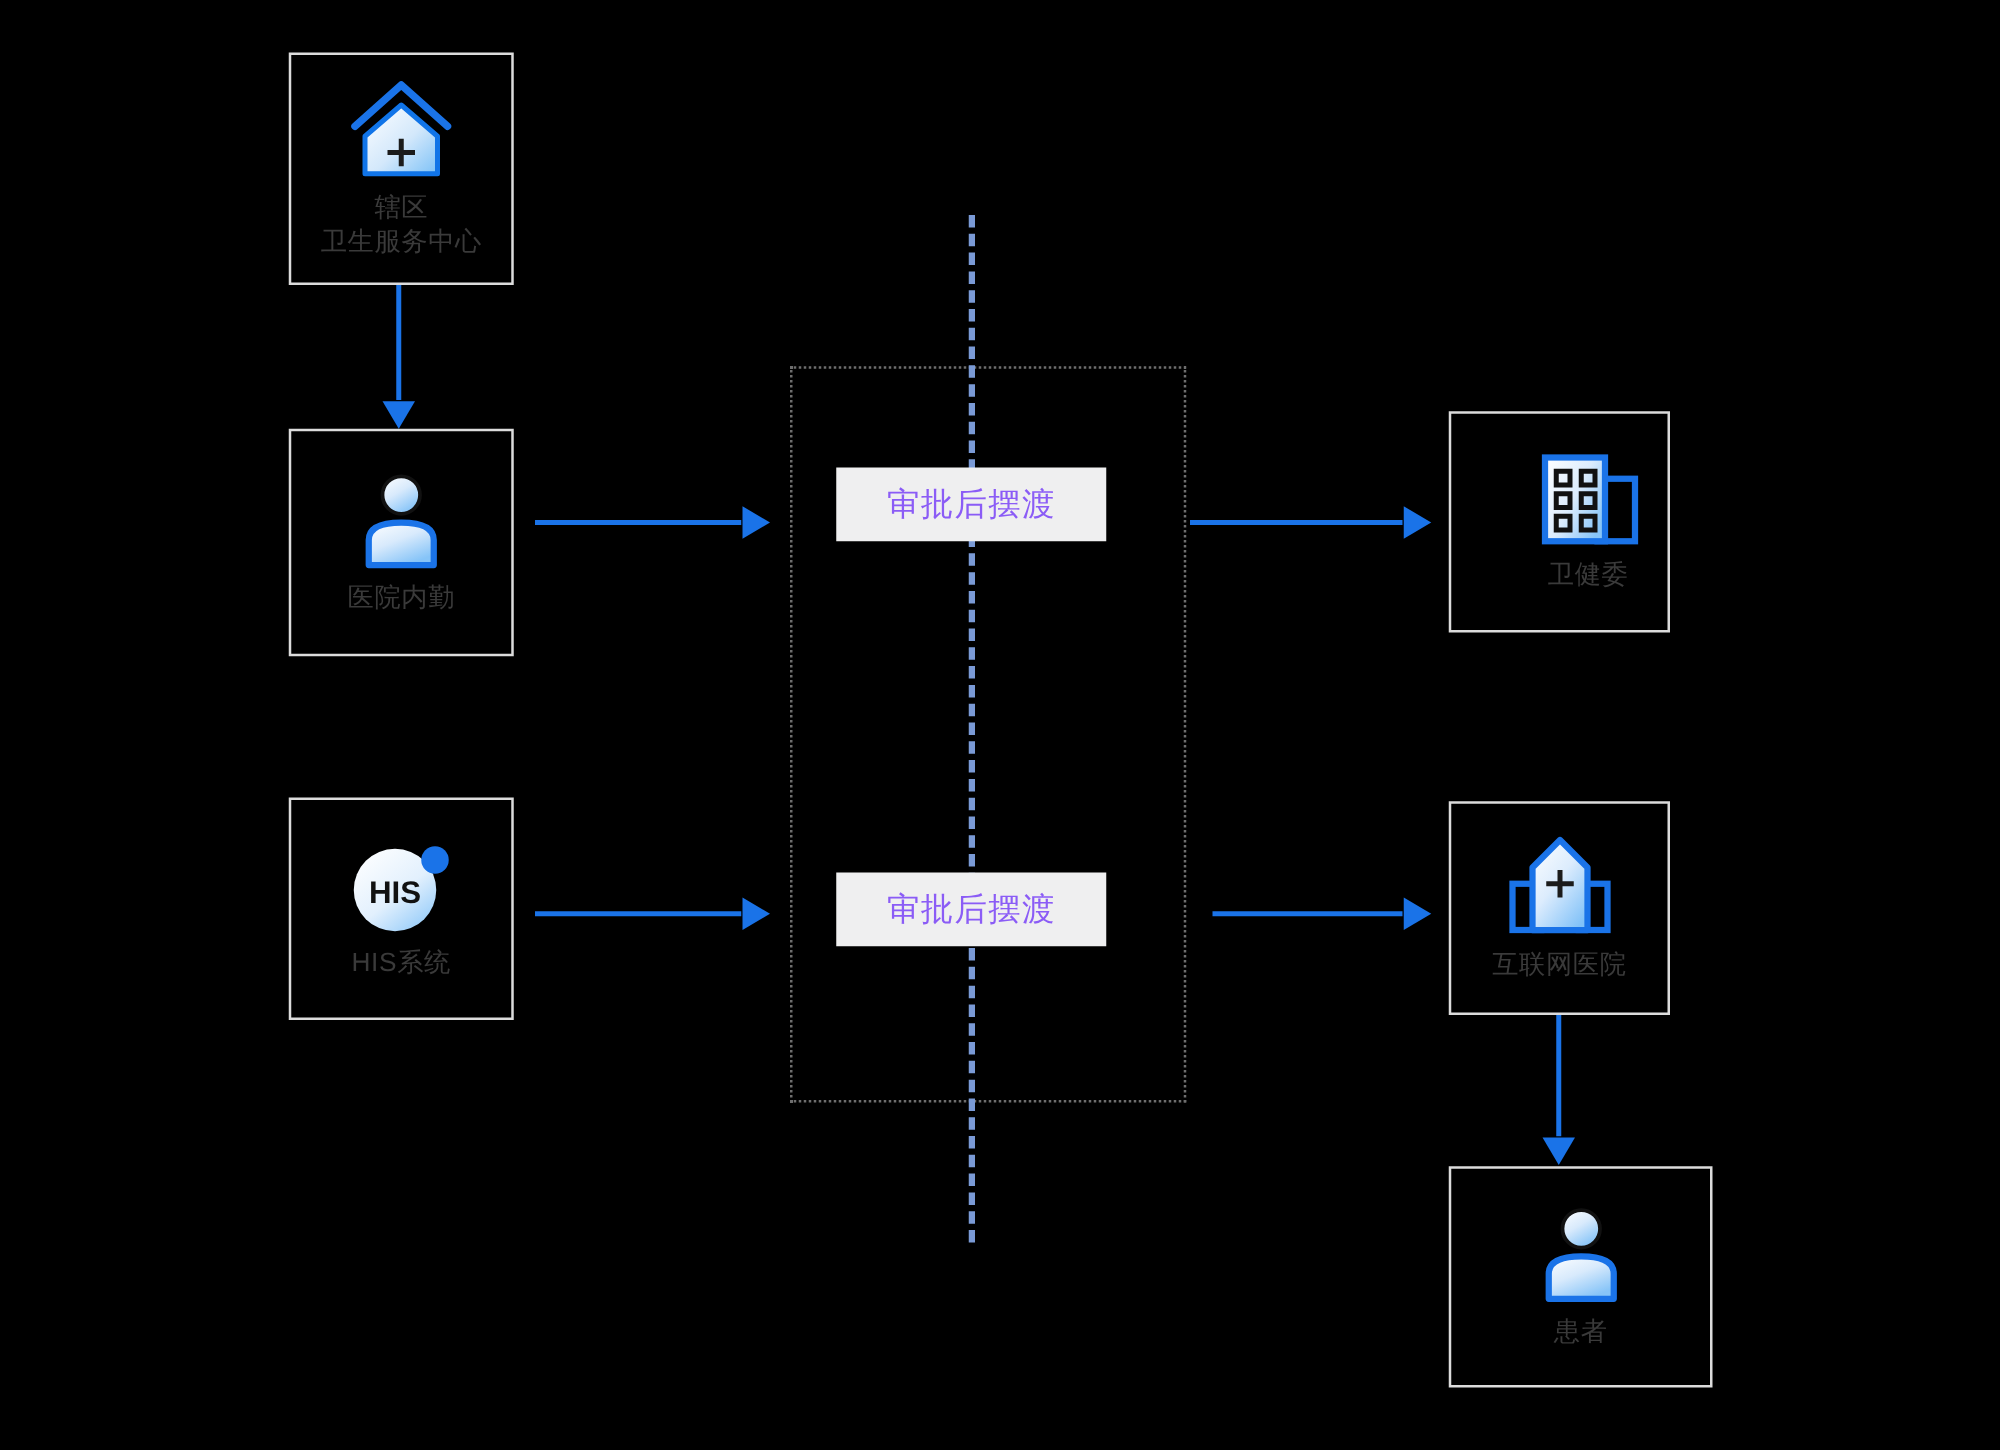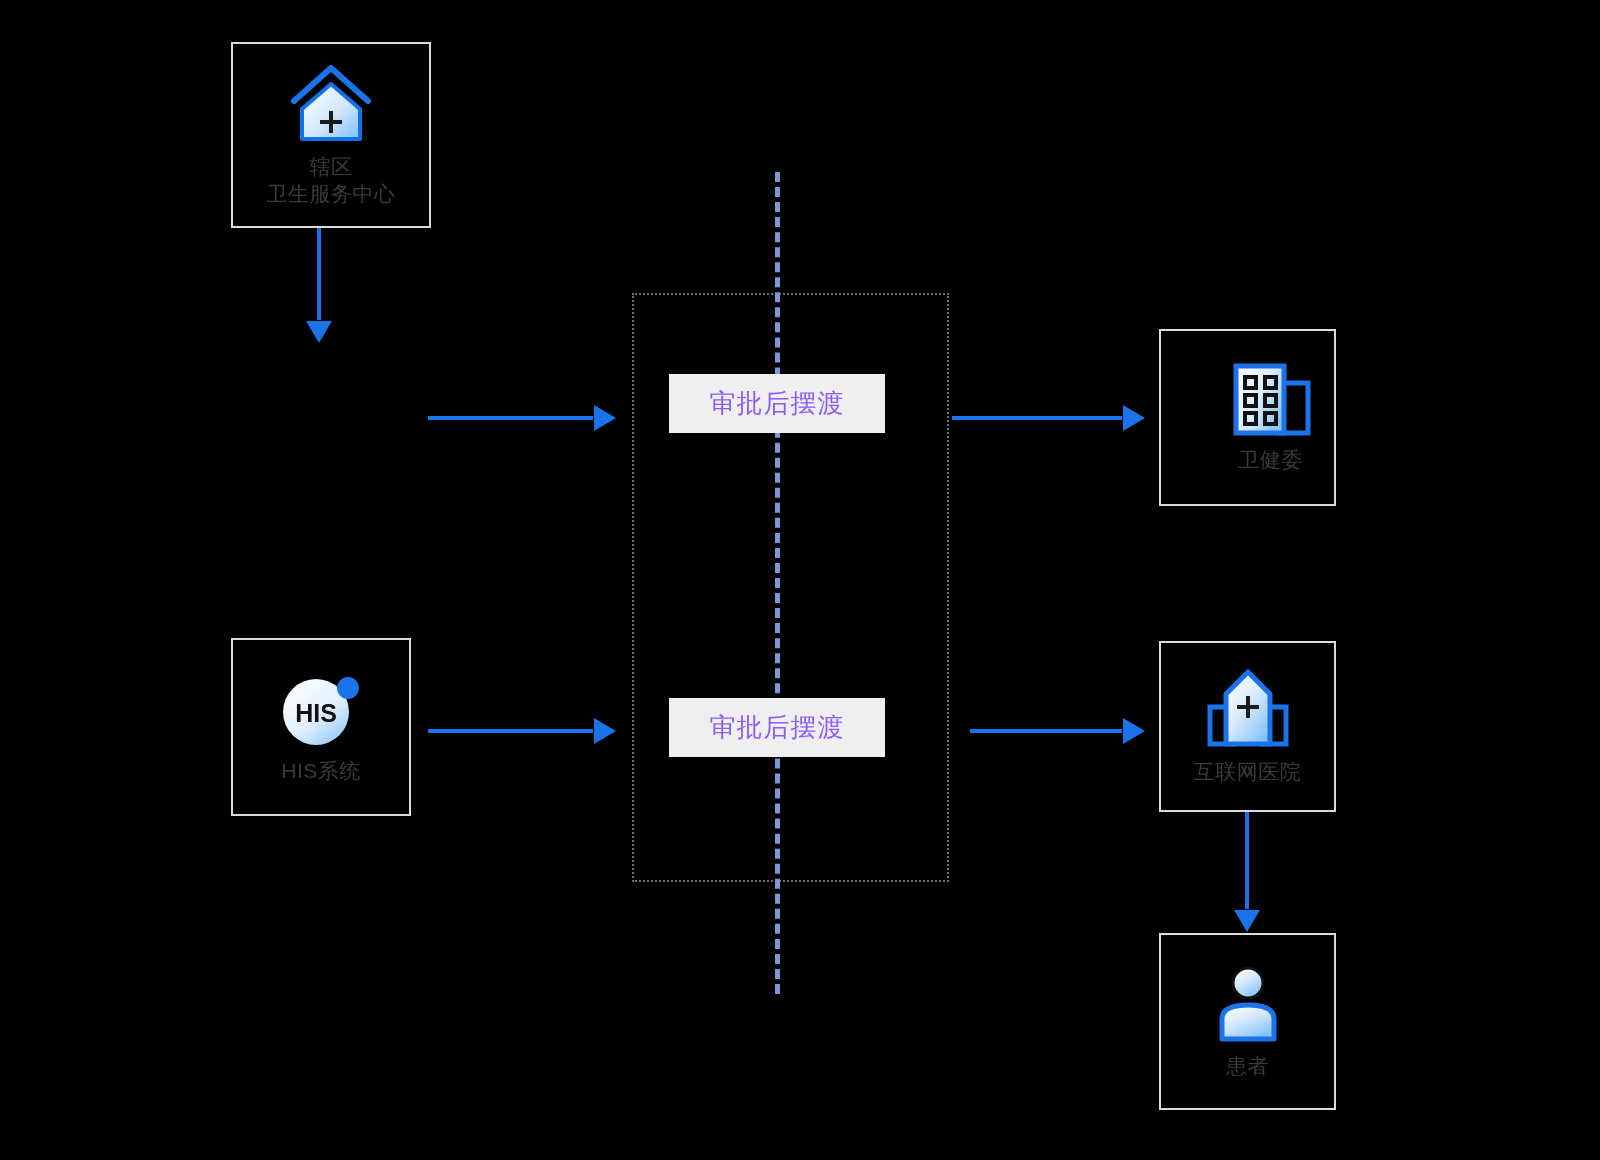--- a/index.html
+++ b/index.html
@@ -110,41 +110,57 @@
 </style>
 </head>
 <body>
 
 <div id="canvas">
 
   <div class="group-box" style="left:632px; top:293px; width:317px; height:589px;"></div>
 
   <div class="divider" style="left:775px; top:172px; height:822px;"></div>
 
-  <div class="node" style="left:231px; top:42px; width:200px; height:186px;">
+  <div class="node" style="left:231px; top:42px; width:180px; height:186px;">
     <span class="icon-wrap">
       <svg width="86" height="82" viewBox="0 0 86 82">
         <defs>
           <linearGradient id="gradHouse1" x1="0" y1="0" x2="1" y2="1">
             <stop offset="0%" stop-color="#ffffff"></stop>
             <stop offset="55%" stop-color="#d3e8fb"></stop>
             <stop offset="100%" stop-color="#7cc1f7"></stop>
           </linearGradient>
         </defs>
         <polyline points="6,39 43,6 80,39" fill="none" stroke="#1a73e8" stroke-width="6" stroke-linejoin="round" stroke-linecap="round"></polyline>
         <path d="M43 22 L72 47 L72 77 L14 77 L14 47 Z" fill="url(#gradHouse1)" stroke="#1074e8" stroke-width="4" stroke-linejoin="round"></path>
         <path d="M43 49 L43 71 M32 60 L54 60" stroke="#1b1b1b" stroke-width="4" stroke-linecap="butt"></path>
       </svg>
     </span>
     <div class="node-label">辖区
 卫生服务中心</div>
   </div>
 
   <div class="arrow-v" style="left:317px; top:228px; height:92px;"></div>
 
+  <div class="node" style="left:231px; top:343px; width:180px; height:182px;">
+    <span class="icon-wrap">
+      <svg width="76" height="80" viewBox="0 0 76 80">
+        <defs>
+          <linearGradient id="gradPerson1" x1="0" y1="0" x2="0.6" y2="1">
+            <stop offset="0%" stop-color="#ffffff"></stop>
+            <stop offset="50%" stop-color="#d8eafc"></stop>
+            <stop offset="100%" stop-color="#86c4f8"></stop>
+          </linearGradient>
+        </defs>
+        <circle cx="38" cy="20" r="15" fill="url(#gradPerson1)" stroke="#111111" stroke-width="3"></circle>
+        <path d="M12 76 L12 56 Q12 42 38 42 Q64 42 64 56 L64 76 Z" fill="url(#gradPerson1)" stroke="#1a73e8" stroke-width="5" stroke-linejoin="round"></path>
+      </svg>
+    </span>
+    <div class="node-label">医院内勤</div>
+  </div>
 
   <div class="arrow-h" style="left:428px; top:416px; width:165px;"></div>
 
   <div class="node" style="left:231px; top:638px; width:180px; height:178px;">
     <span class="icon-wrap">
       <svg width="90" height="78" viewBox="0 0 90 78">
         <defs>
           <linearGradient id="gradHis" x1="0.1" y1="0" x2="0.9" y2="1">
             <stop offset="0%" stop-color="#ffffff"></stop>
             <stop offset="55%" stop-color="#e2f0fd"></stop>
@@ -210,21 +226,21 @@
         <rect x="59" y="40" width="23" height="37" fill="none" stroke="#1a73e8" stroke-width="5"></rect>
         <path d="M44 5 L66 27 L66 77 L22 77 L22 27 Z" fill="url(#gradIH)" stroke="#1a73e8" stroke-width="5" stroke-linejoin="round"></path>
         <path d="M44 29 L44 51 M33 40 L55 40" stroke="#1b1b1b" stroke-width="4"></path>
       </svg>
     </span>
     <div class="node-label">互联网医院</div>
   </div>
 
   <div class="arrow-v" style="left:1245px; top:812px; width:4px; height:97px;"></div>
 
-  <div class="node" style="left:1159px; top:933px; width:177px; height:177px;">
+  <div class="node" style="left:1159px; top:933px; width:211px; height:177px;">
     <span class="icon-wrap">
       <svg width="76" height="80" viewBox="0 0 76 80">
         <defs>
           <linearGradient id="gradPerson2" x1="0" y1="0" x2="0.6" y2="1">
             <stop offset="0%" stop-color="#ffffff"></stop>
             <stop offset="50%" stop-color="#d8eafc"></stop>
             <stop offset="100%" stop-color="#86c4f8"></stop>
           </linearGradient>
         </defs>
         <circle cx="38" cy="20" r="15" fill="url(#gradPerson2)" stroke="#111111" stroke-width="3"></circle>

